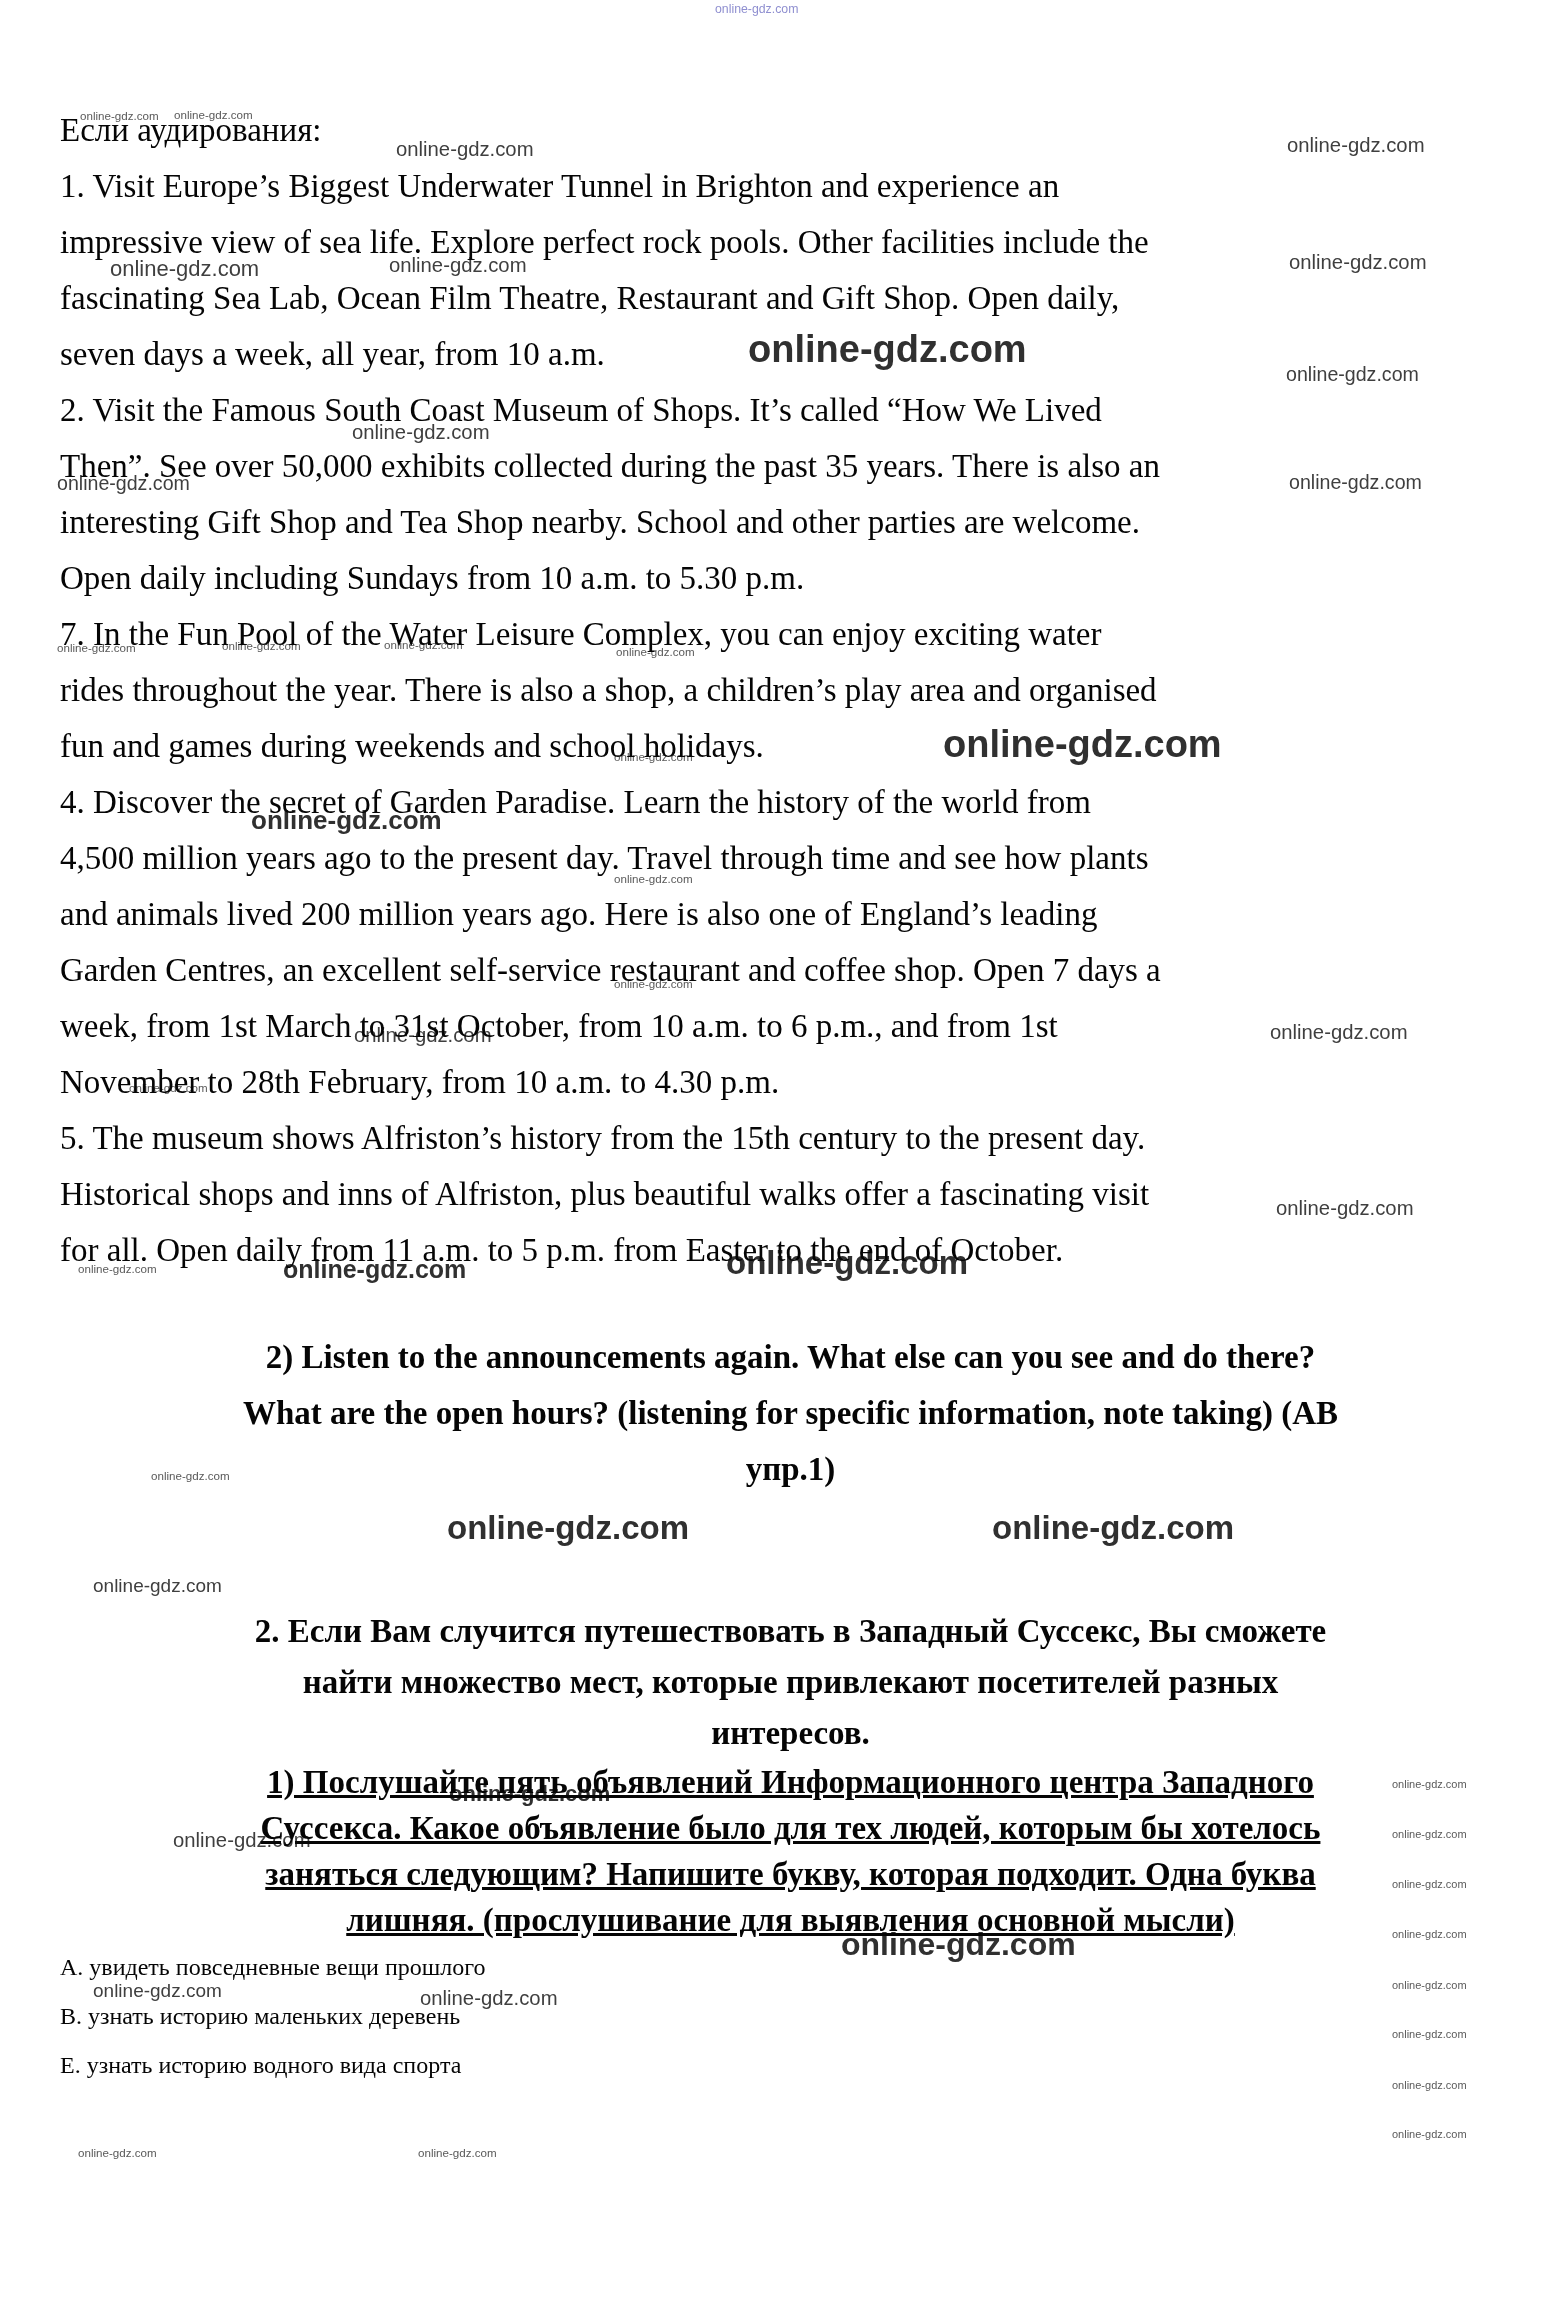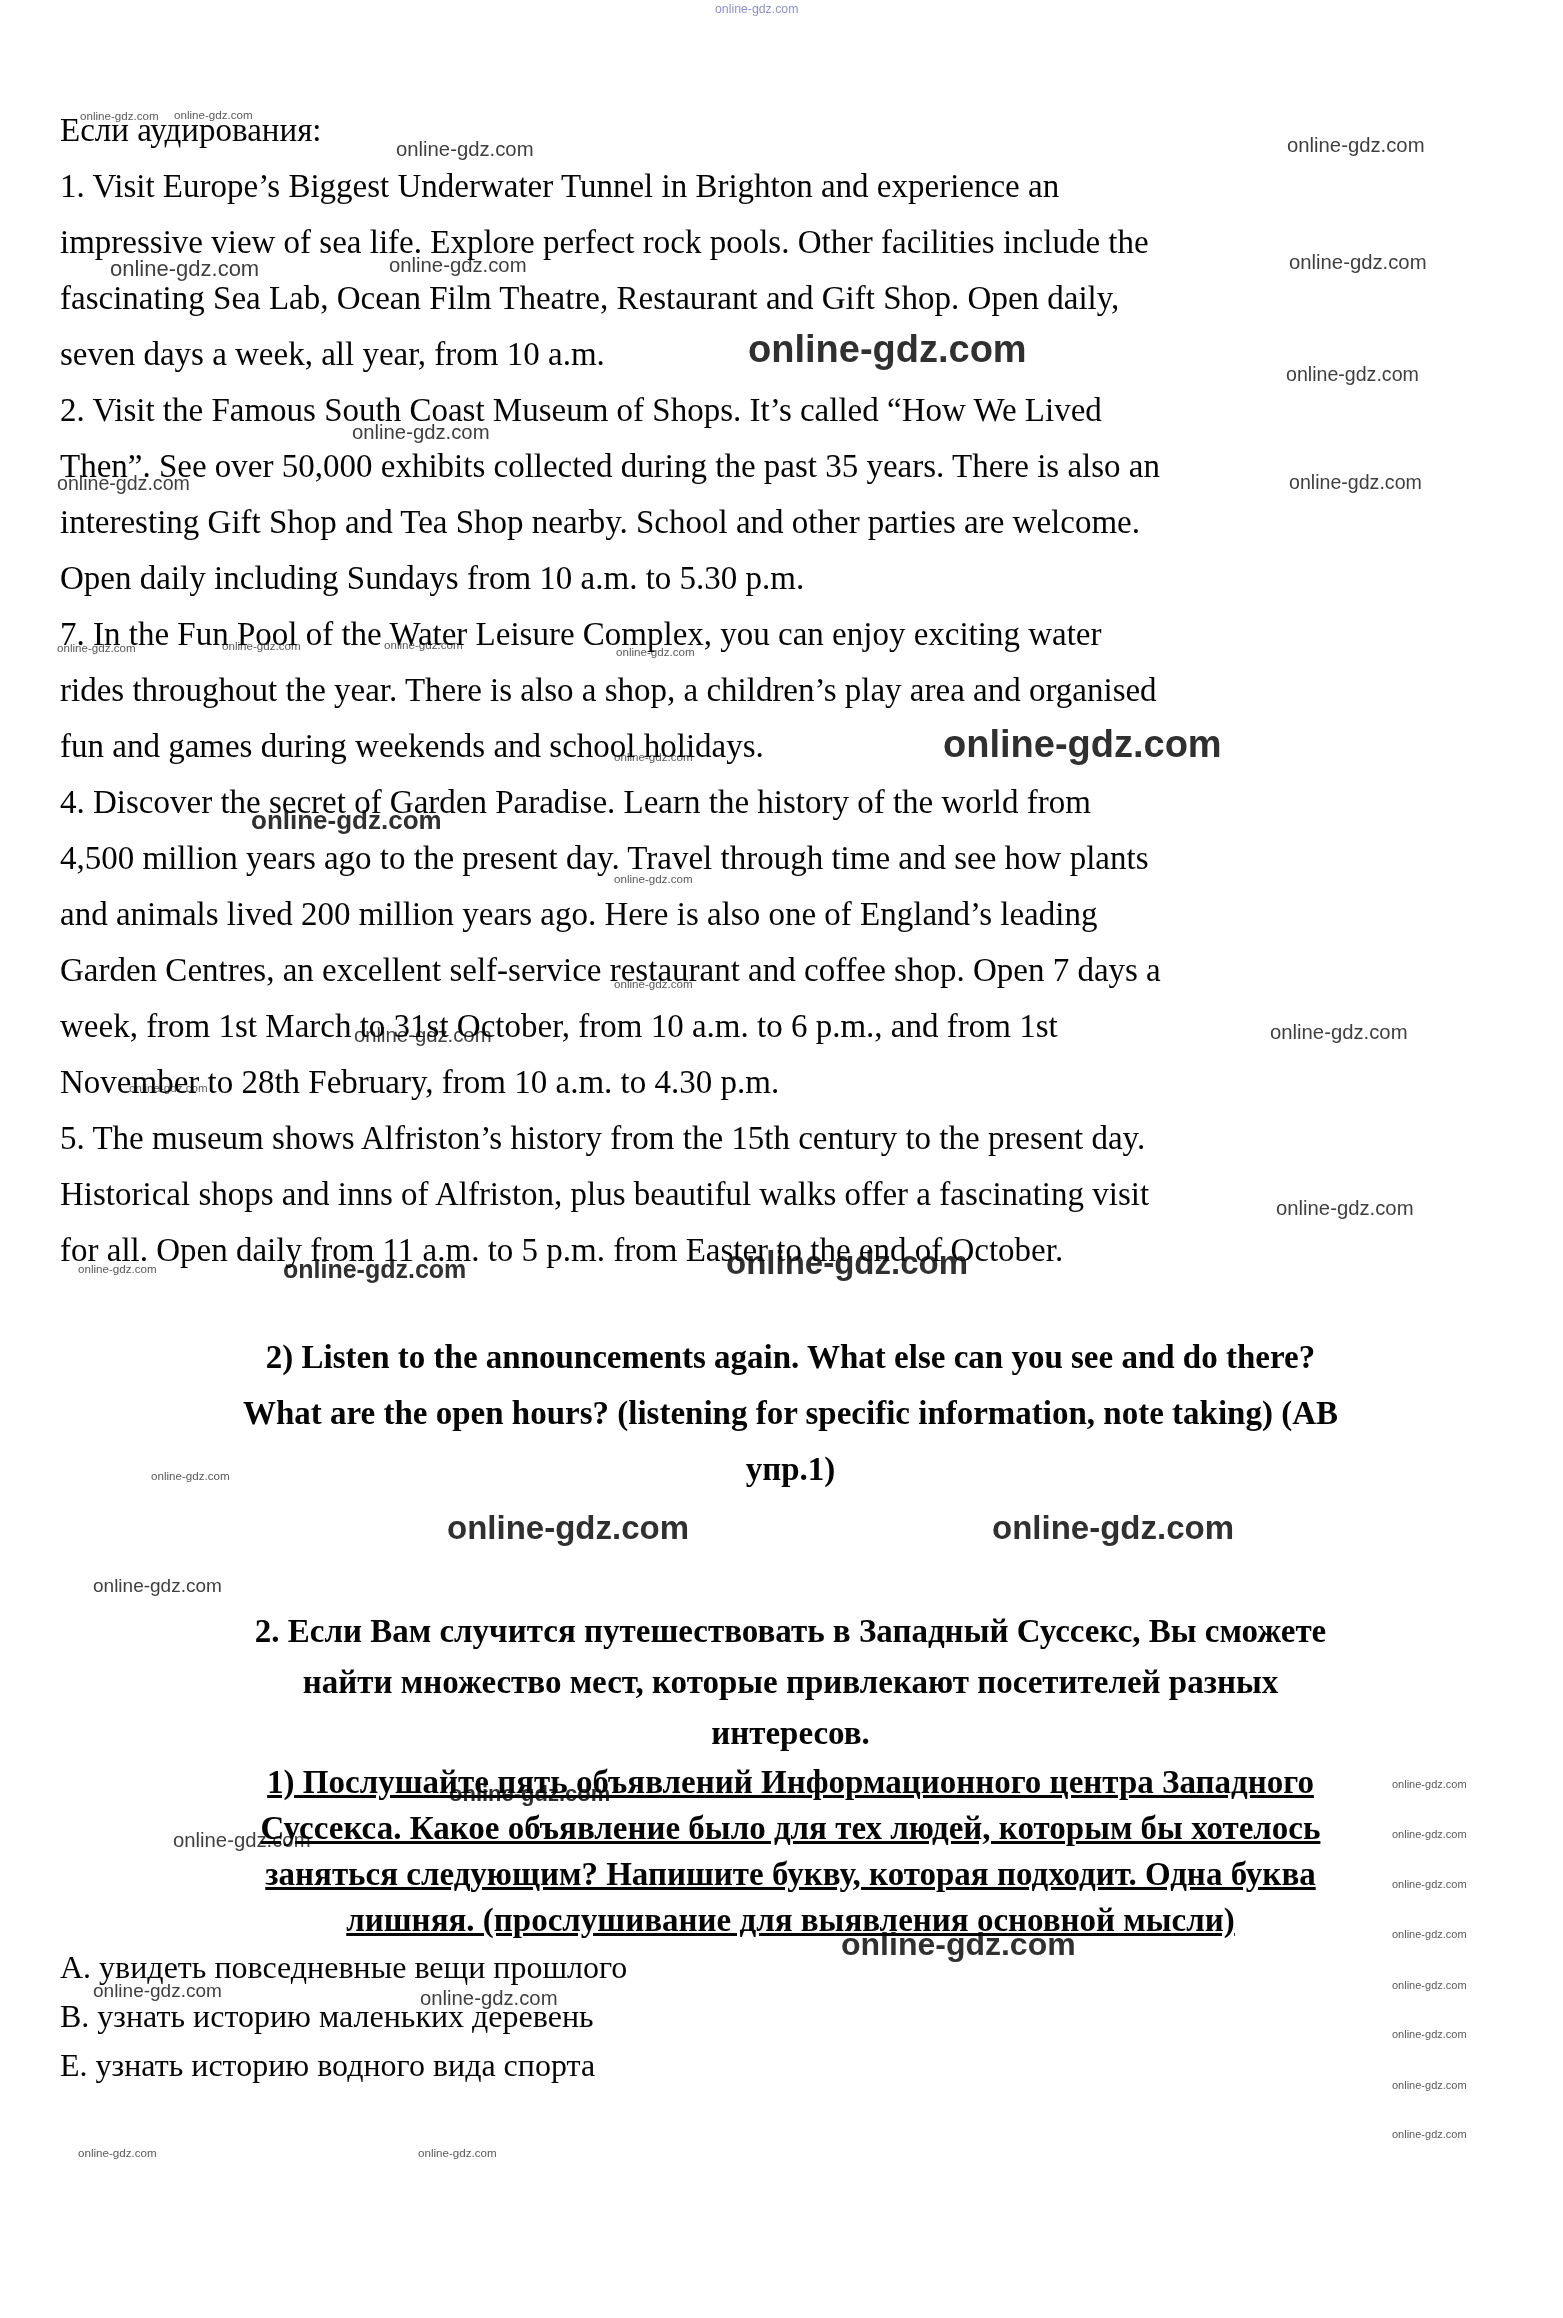--- a/index.html
+++ b/index.html
@@ -33,21 +33,21 @@
     line-height: 56px;
     white-space: pre-line;
     color: #050505;
   }
   .bold { font-weight: 700; text-align: center; }
   .task-en { margin-top: 51px; }
   .ru-intro { margin-top: 109px; line-height: 51px; }
   .ru-task { line-height: 46px; text-decoration: underline; }
   .options { margin: 0; }
   .option-line {
-    font-size: 32px;
+    font-size: 24px;
     line-height: 49px;
     white-space: pre-line;
     color: #050505;
   }
 </style>
 </head>
 <body>
 
 <div class="page">
 

